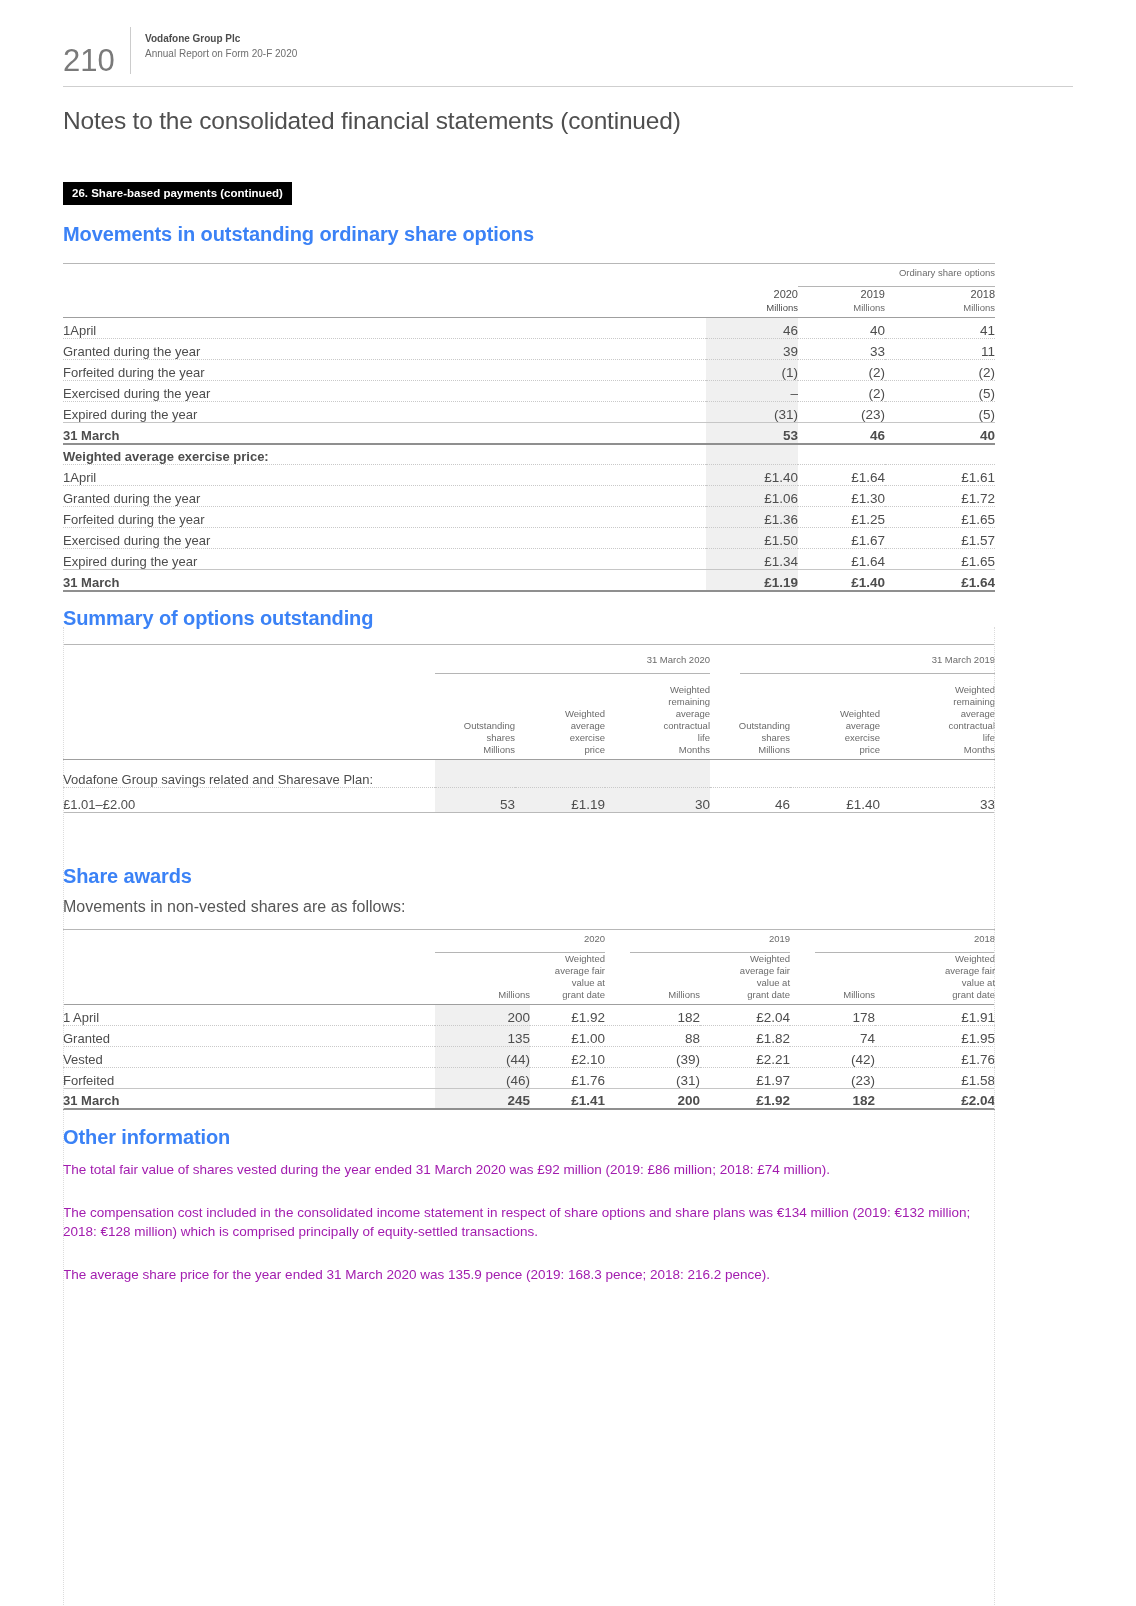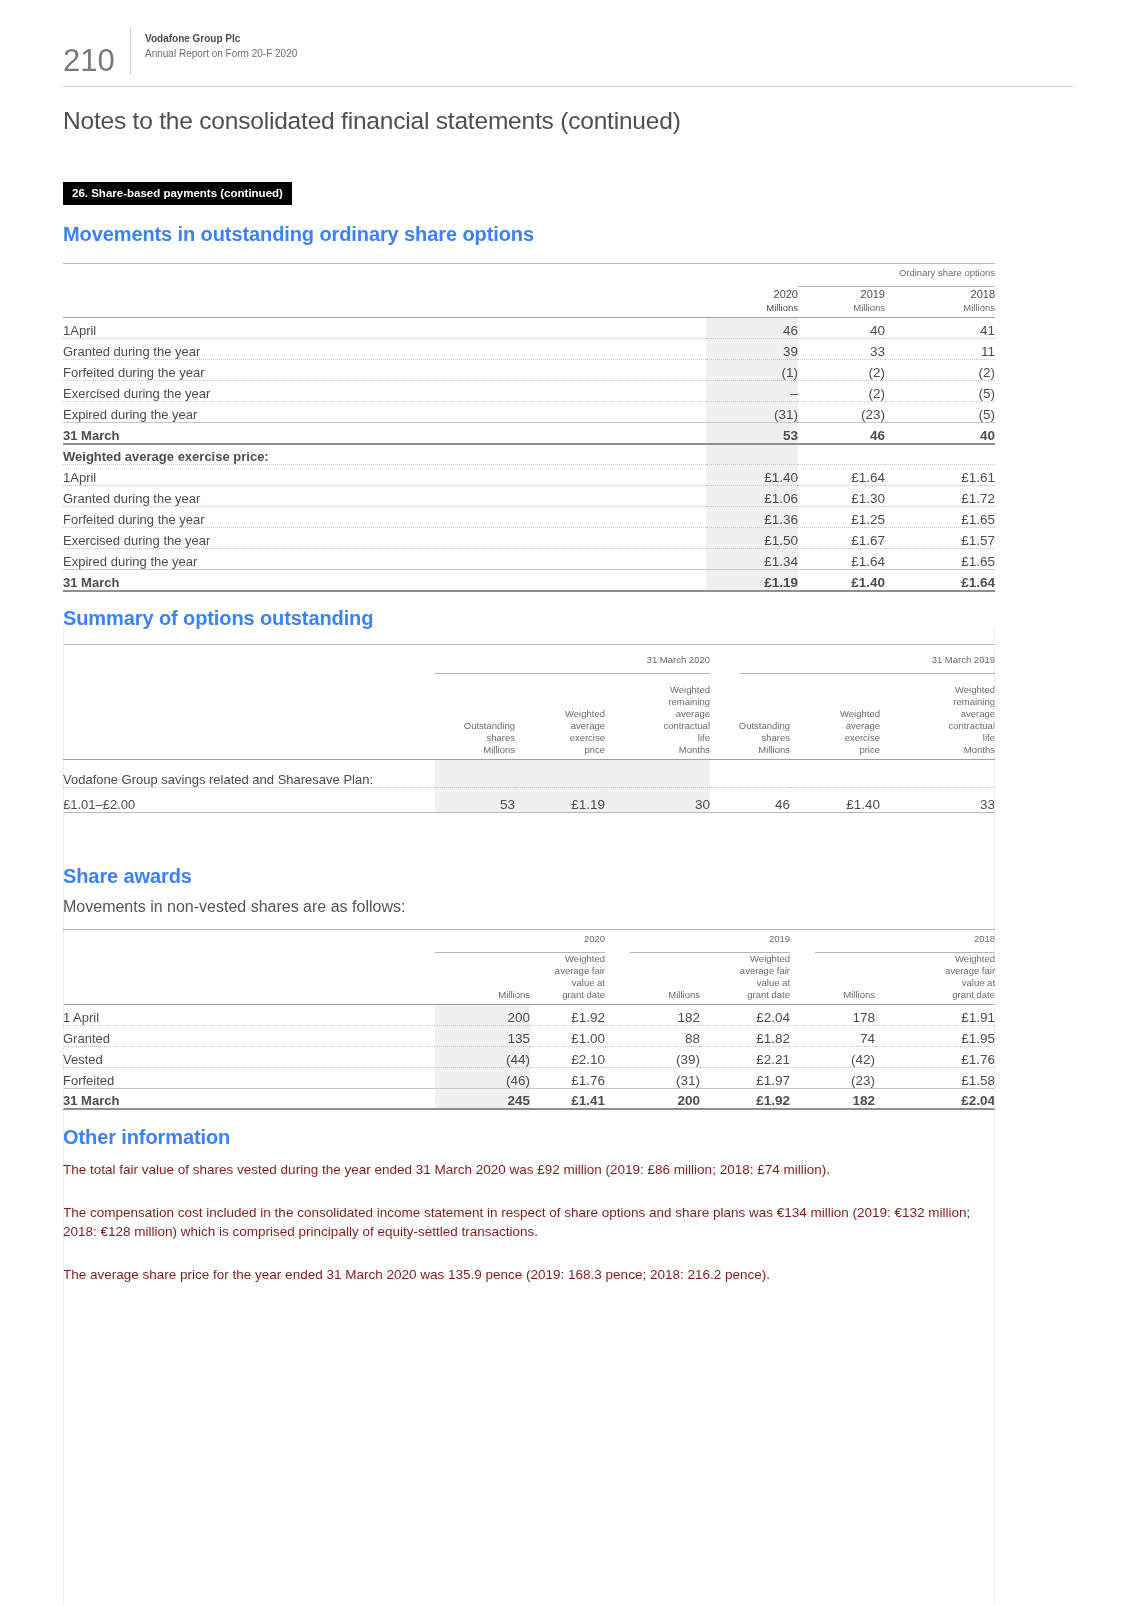--- a/index.html
+++ b/index.html
@@ -50,21 +50,21 @@
   #movements-table { margin-top:17px; }
   #summary-table   { margin-top:14px; }
   #summary-table thead th.grp { padding-top:6px; }
   #summary-table thead tr.unitrow th { padding-top:10px; }
   #summary-table tbody tr.tall td { height:28px; }
   #summary-table tbody tr.last td { border-bottom:1px solid #b9b9b9; height:25px; }
   #awards-table { margin-top:13px; }
   #awards-table tbody tr.total td { border-bottom:2px solid #8f8f8f; }
 
   
-  p.para { width:935px; margin:11px 0 0 63px; font-size:13.5px; line-height:19px; color:#7f1d1d; }
+  p.para { width:935px; margin:11px 0 0 63px; font-size:13.5px; line-height:19px; color:#a21caf; }
   p.para + p.para { margin-top:24px; }
 
   
   .vdots { position:absolute; top:600px; height:990px; width:0; border-left:1px dotted #dcdcdc; }
   .vdots.left { left:63px; }
   .vdots.right { left:994px; }
 </style>
 </head>
 <body>
 

